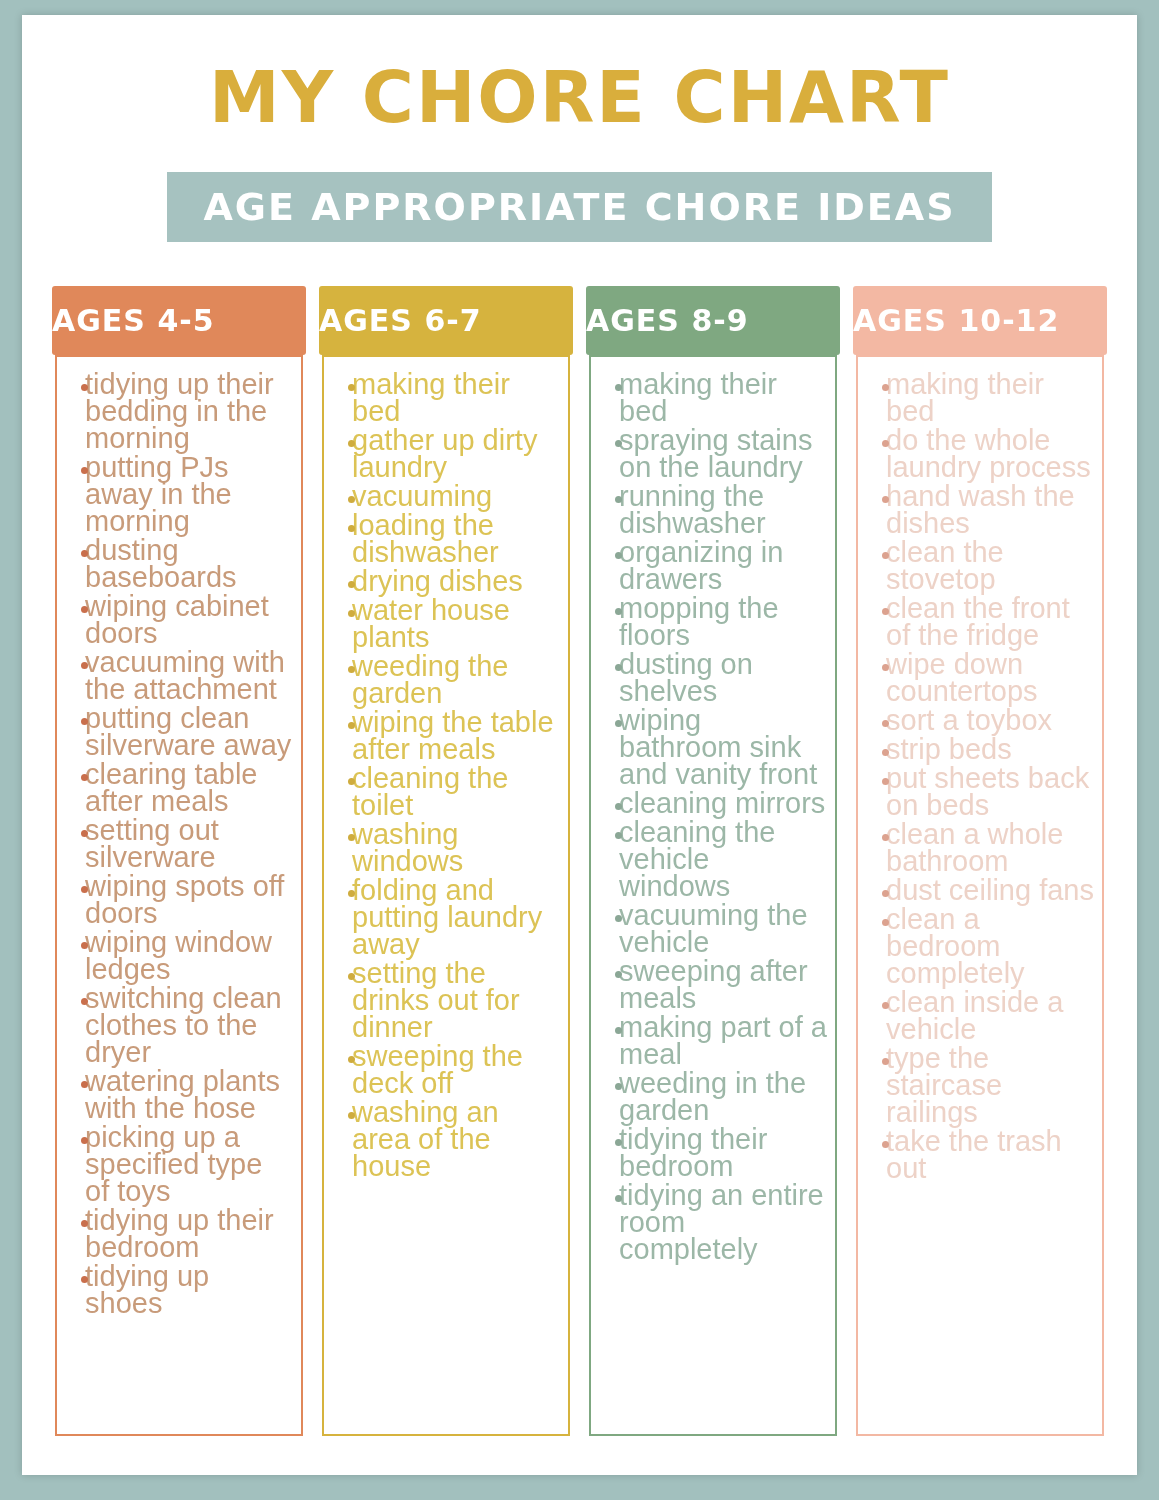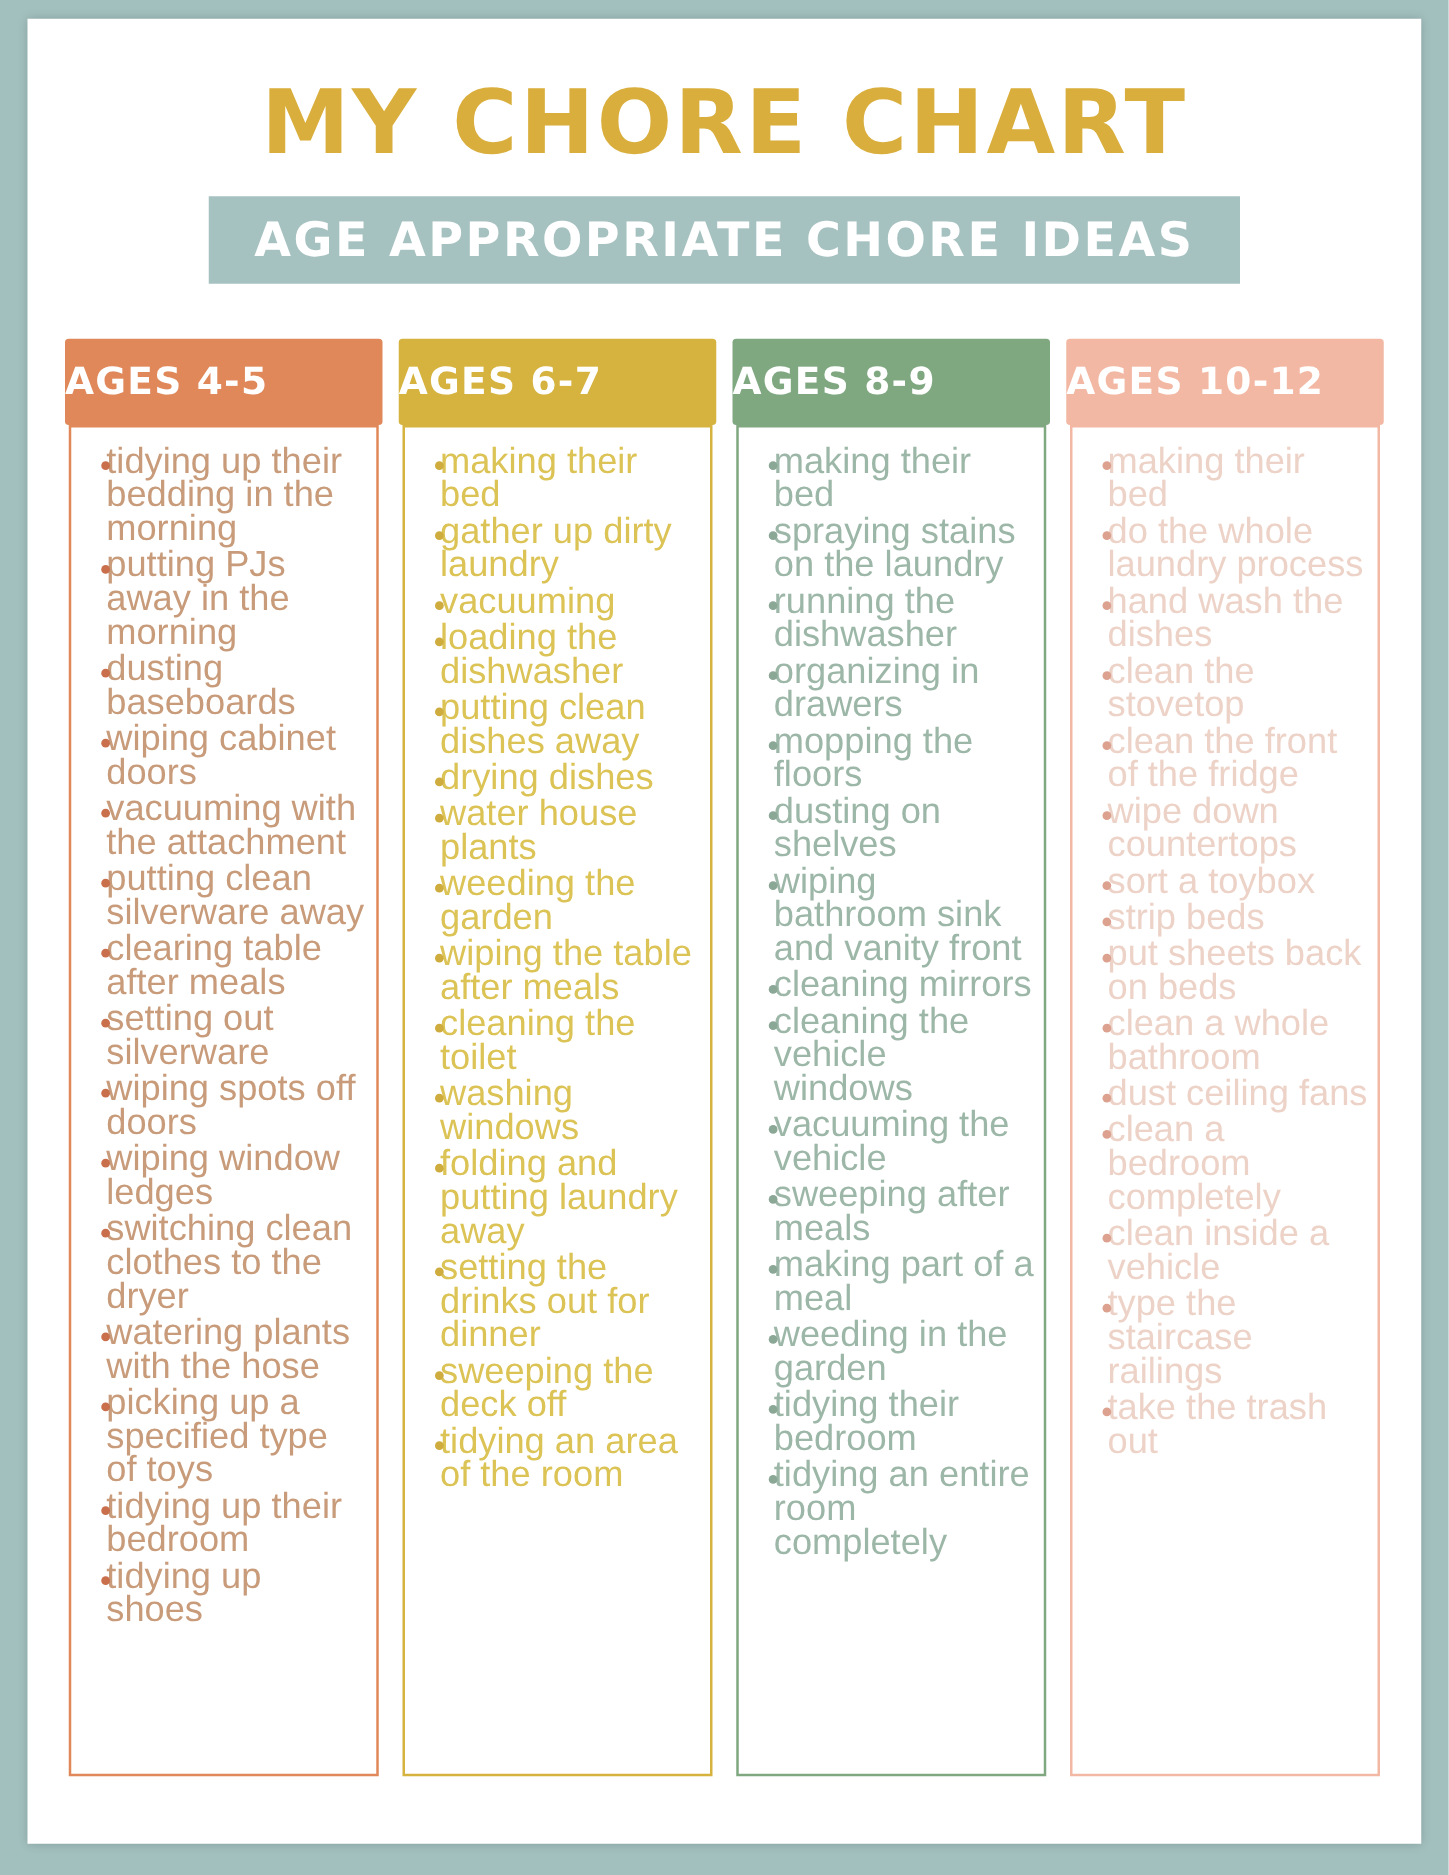--- a/index.html
+++ b/index.html
@@ -16,21 +16,21 @@
   }
   .page {
     box-sizing: border-box;
     width: 100%; height: 100%;
     background: #ffffff;
     box-shadow: 0 0 8px rgba(0,0,0,0.18);
     display: flex; flex-direction: column;
     overflow: hidden;
   }
   .title {
-    margin: 46px 0 1px 0;
+    margin: 46px 0 16px 0;
     text-align: center;
     font-family: "DejaVu Sans", sans-serif;
     font-weight: bold;
     font-size: 71px;
     letter-spacing: 2px;
     line-height: 1.05;
     color: var(--title-color, #D9AE3C);
   }
   .subtitle {
     margin: 20px auto 0 auto;
@@ -127,31 +127,30 @@
           </div>
         </div>
         <div class="column" style="--accent: #D6B33E; --text-color: #DCC355; --bullet-color: #CFAC3E;">
           <div class="col-header">AGES 6-7</div>
           <div class="col-body">
             <ul class="chore-list">
               <li><span class="bullet"></span><span>making their bed</span></li>
               <li><span class="bullet"></span><span>gather up dirty laundry</span></li>
               <li><span class="bullet"></span><span>vacuuming</span></li>
               <li><span class="bullet"></span><span>loading the dishwasher</span></li>
-              <li><span class="bullet"></span><span>putting clean dishes away</span></li>
               <li><span class="bullet"></span><span>drying dishes</span></li>
               <li><span class="bullet"></span><span>water house plants</span></li>
               <li><span class="bullet"></span><span>weeding the garden</span></li>
               <li><span class="bullet"></span><span>wiping the table after meals</span></li>
               <li><span class="bullet"></span><span>cleaning the toilet</span></li>
               <li><span class="bullet"></span><span>washing windows</span></li>
               <li><span class="bullet"></span><span>folding and putting laundry away</span></li>
               <li><span class="bullet"></span><span>setting the drinks out for dinner</span></li>
               <li><span class="bullet"></span><span>sweeping the deck off</span></li>
-              <li><span class="bullet"></span><span>tidying an area of the room</span></li>
+              <li><span class="bullet"></span><span>washing an area of the house</span></li>
             </ul>
           </div>
         </div>
         <div class="column" style="--accent: #7FA881; --text-color: #9CB7A7; --bullet-color: #8BA796;">
           <div class="col-header">AGES 8-9</div>
           <div class="col-body">
             <ul class="chore-list">
               <li><span class="bullet"></span><span>making their bed</span></li>
               <li><span class="bullet"></span><span>spraying stains on the laundry</span></li>
               <li><span class="bullet"></span><span>running the dishwasher</span></li>

